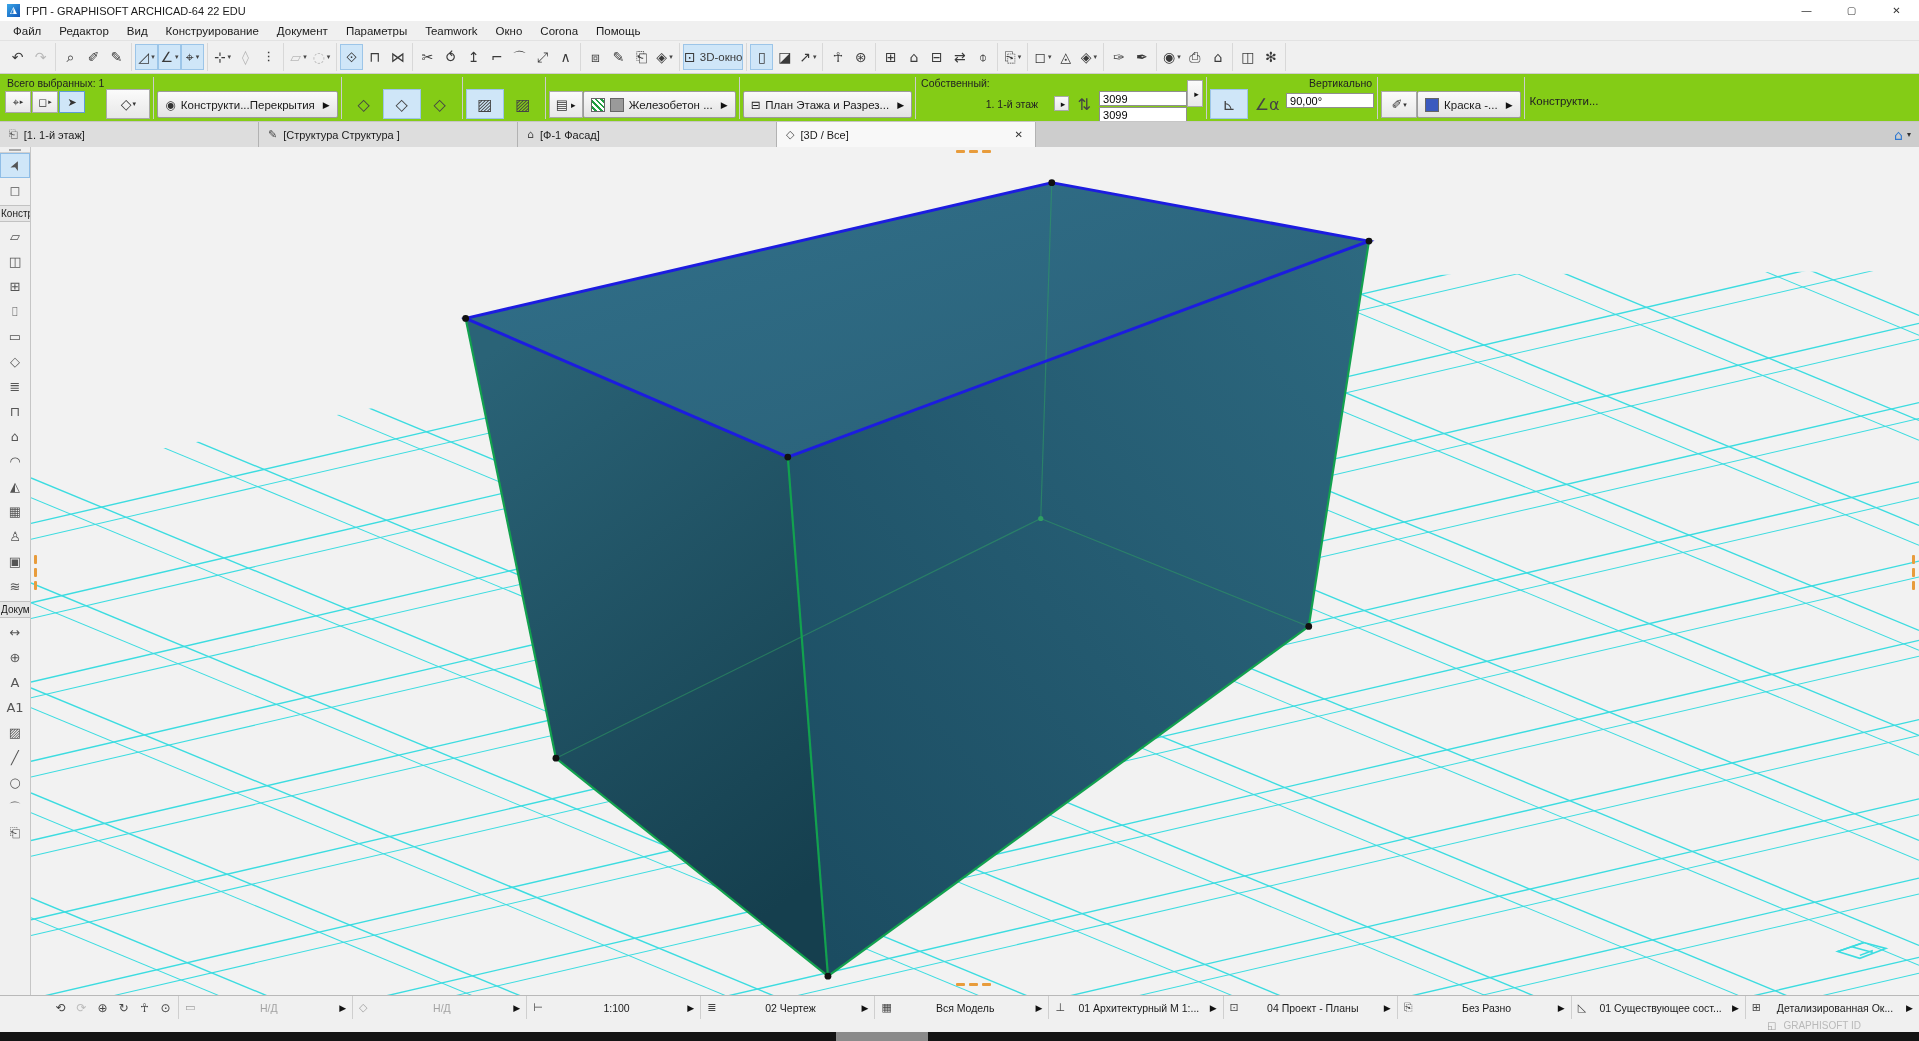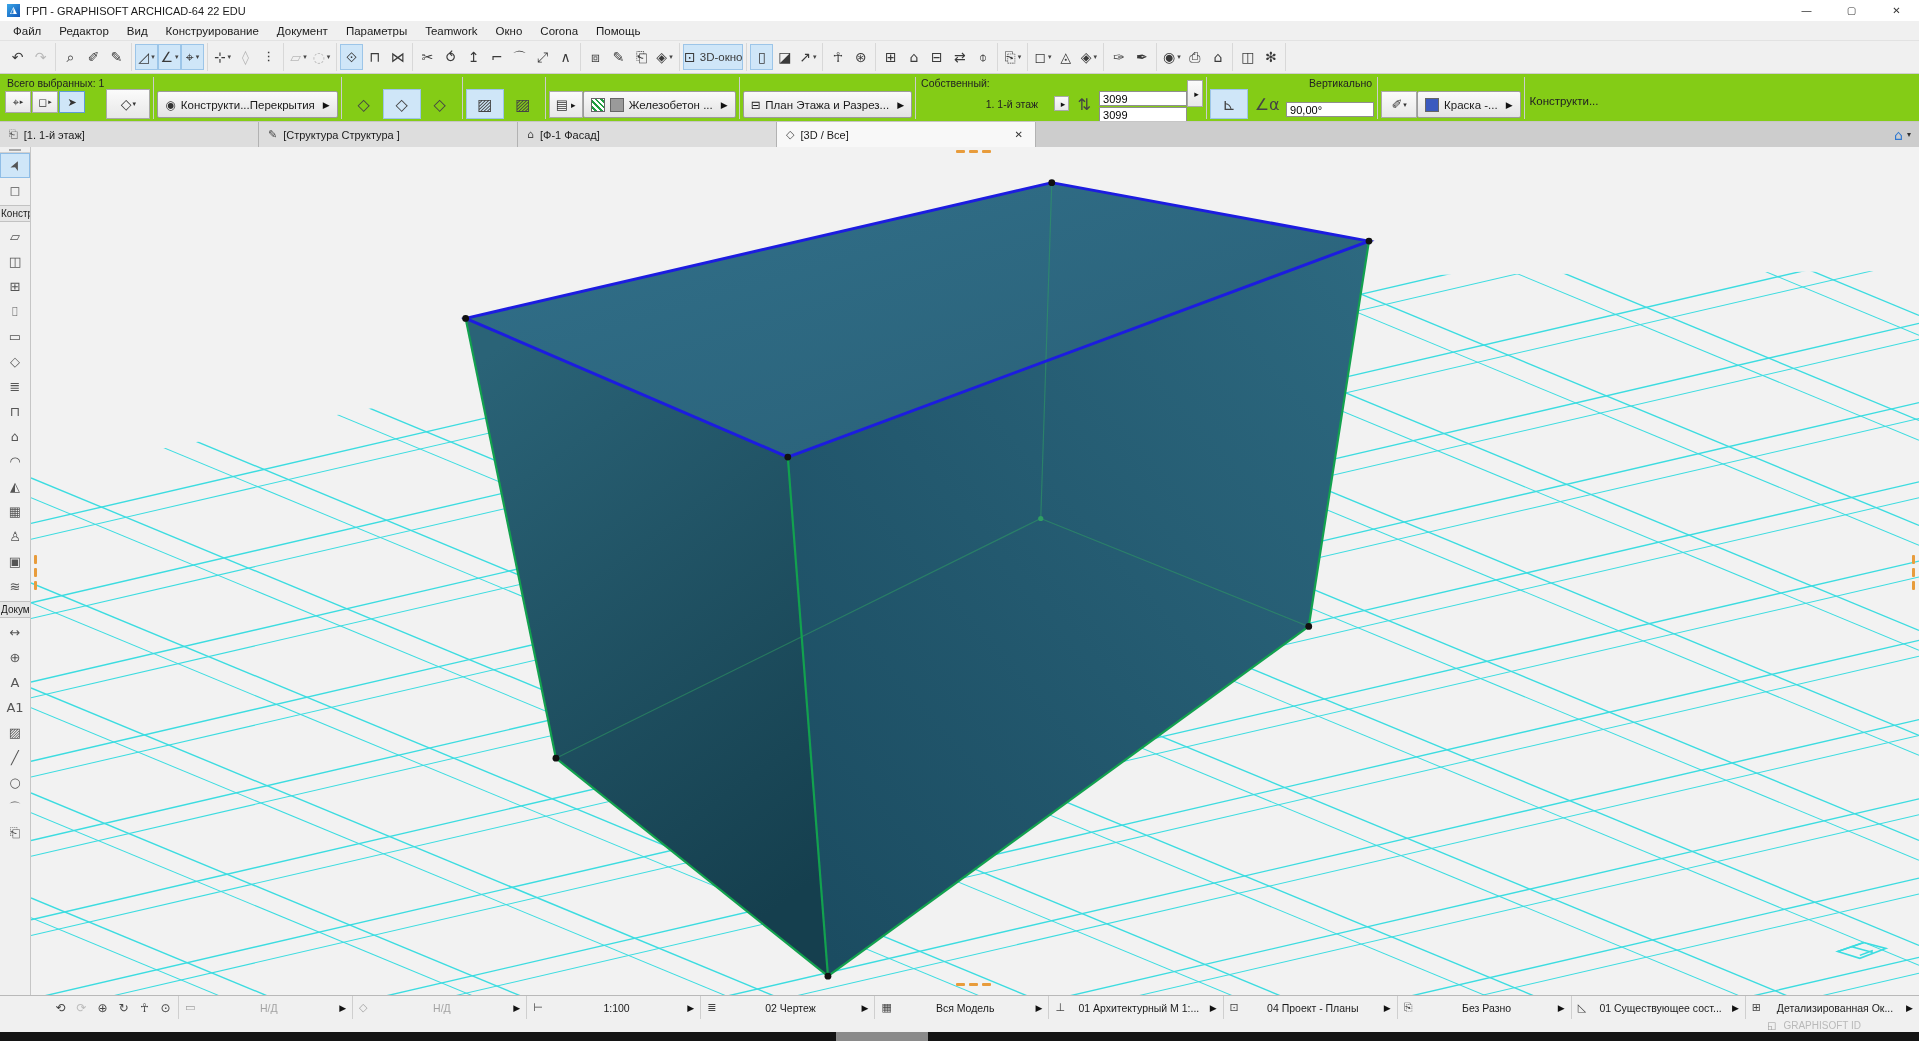--- a/index.html
+++ b/index.html
@@ -388,21 +388,21 @@
     <input class="ib-input" value="3099" style="">
   </div>
   <div class="ib-mini" style="height:27px;min-width:16px;margin-top:4px">
       <span class="rarr">▸</span>
     </div>
   <div class="ib-sep"></div>
   <div class="ib-iconbtn active">⊾</div>
   <div class="ib-iconbtn">∠α</div>
   <div class="ib-col">
     <div class="ib-smalllabel" style="text-align:right">Вертикально</div>
-    <input class="ib-input" style="margin-top: 12px;" value="90,00°">
+    <input class="ib-input" style="margin-top: 3px;" value="90,00°">
   </div>
   <div class="ib-sep"></div>
   <div class="ib-mini" style="height:27px;min-width:36px;margin-top:15px">
     <span style="font-size:13px">✐</span>
     <span class="dd">▾</span>
   </div>
   <div class="ib-bigbtn">
     <span class="swatch" id="paint-swatch" style="background: rgb(59, 90, 191);"></span>
     <span>Краска -...</span>
     <span class="rarr">▶</span>

